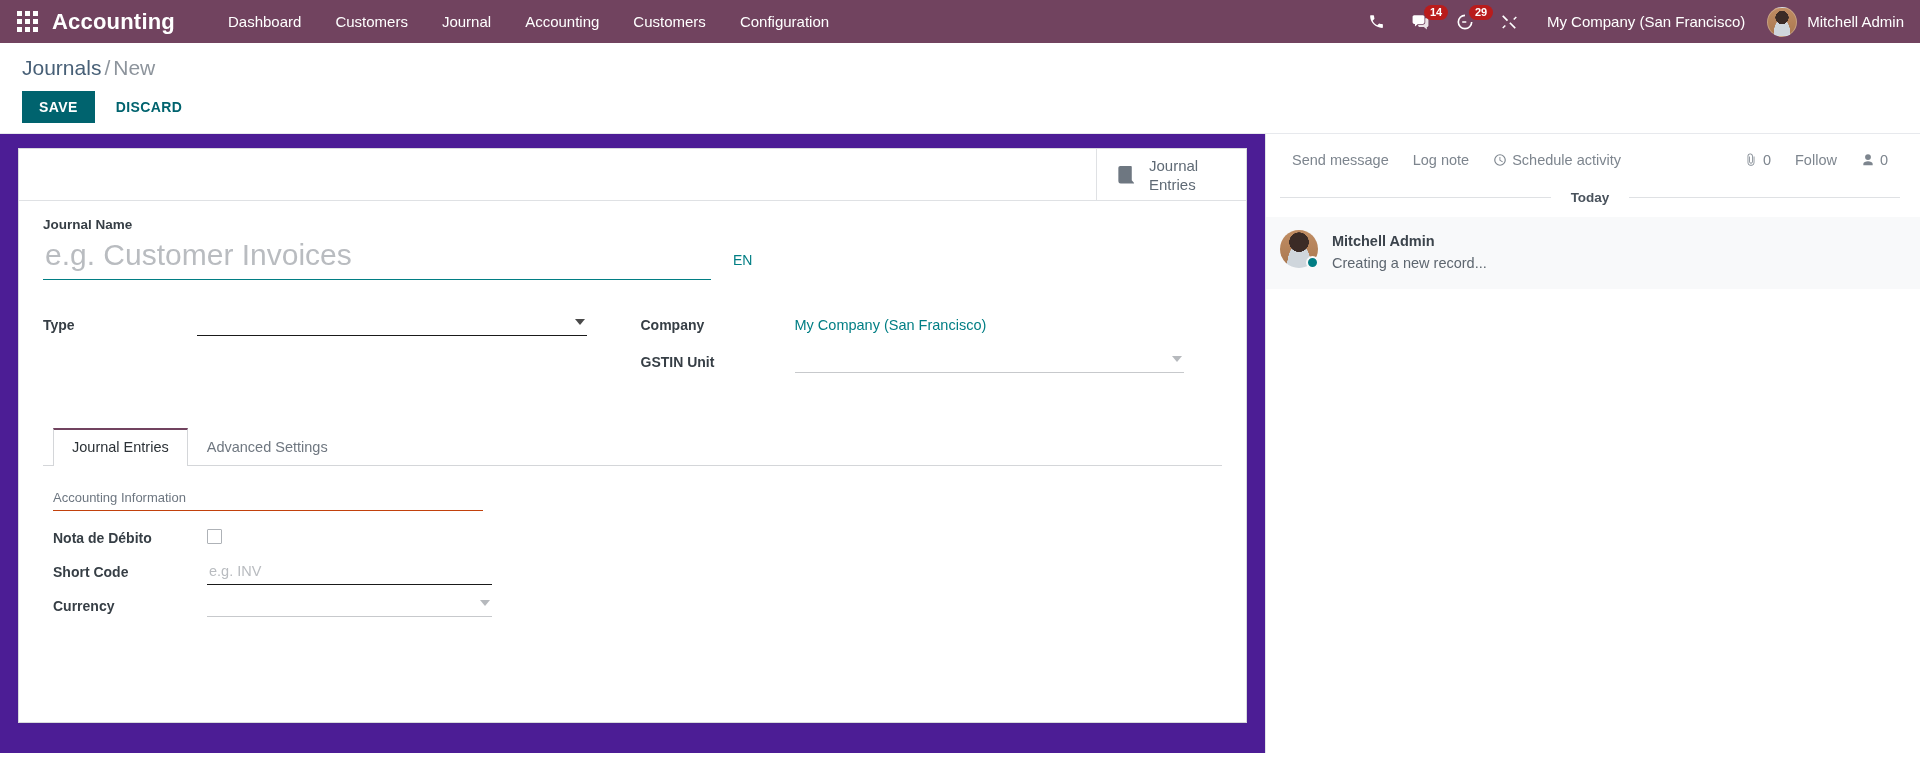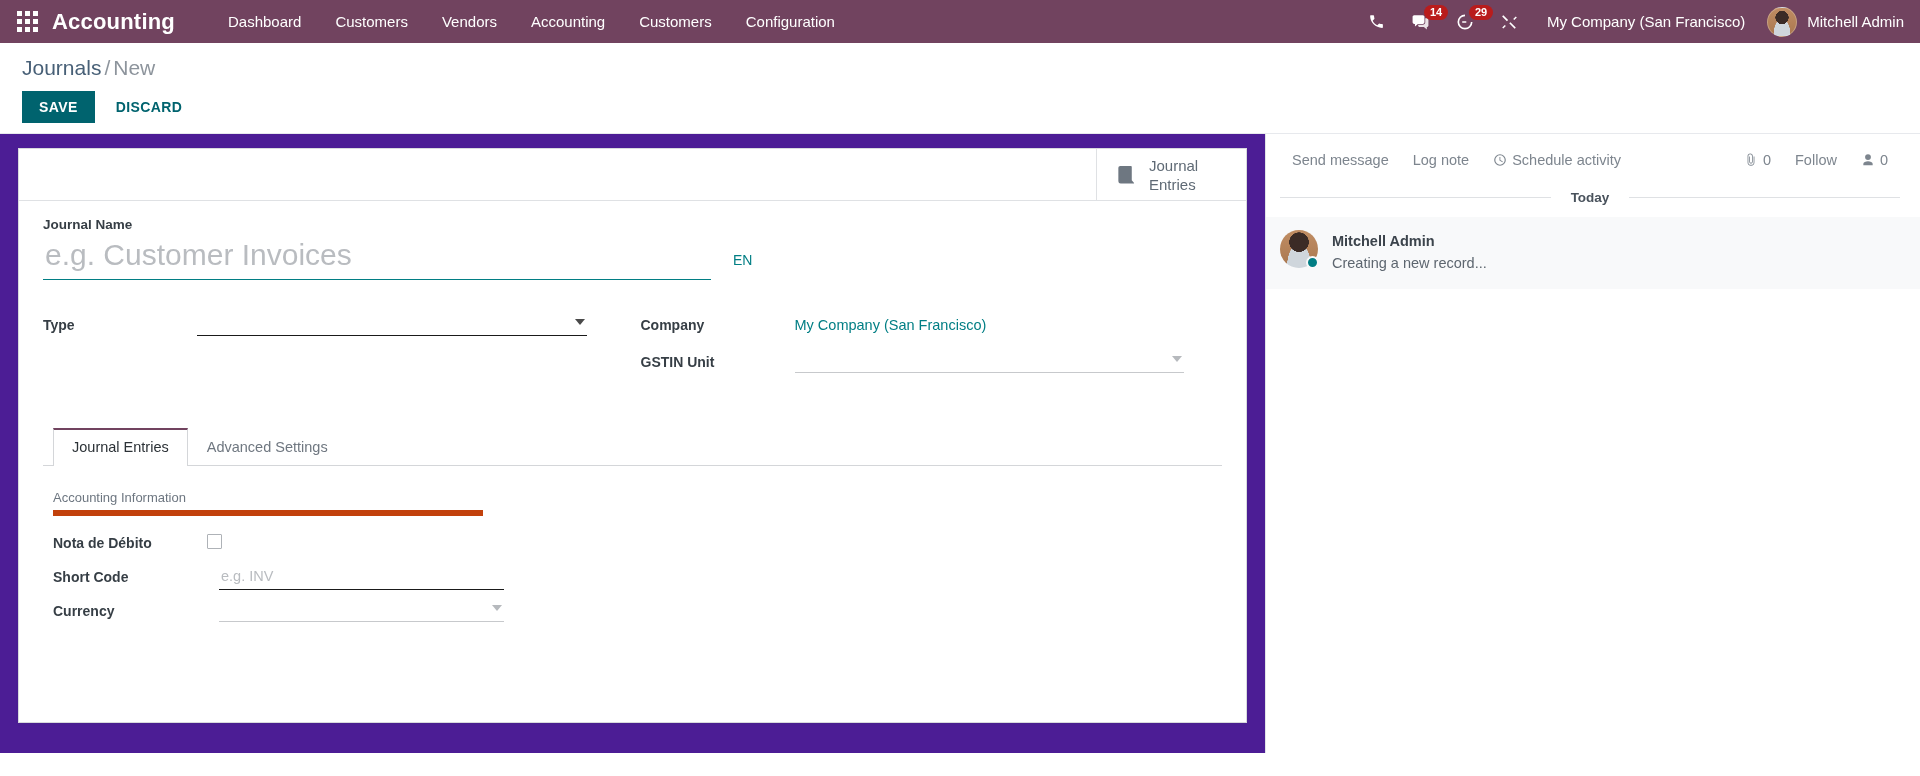--- a/index.html
+++ b/index.html
@@ -312,21 +312,21 @@
     border-color: #d4d6d9;
     border-top: 2px solid #71435f;
     padding-top: 8px;
   }
 
   .tab-pane { padding: 24px 0 0 10px; }
   .section-title {
     font-size: 13px;
     color: #6d7680;
     padding-bottom: 5px;
-    border-bottom: 6px solid #c2410c;
+    border-bottom: 1px solid #c2410c;
     width: 430px;
     margin-bottom: 14px;
   }
   .pane-rows { }
   .pane-rows .f-row { min-height: 32px; }
   .pane-rows .f-label { width: 154px; font-size: 14px; }
 
   .chk {
     width: 15px; height: 15px;
     border: 1px solid #aeb2b7;
@@ -343,21 +343,21 @@
     background: transparent;
     font-family: "Liberation Sans", sans-serif;
     font-size: 14.5px;
     color: #2c2f33;
     outline: none;
     padding: 2px 0 4px 2px;
     height: 26px;
   }
   .txt-underline::placeholder { color: #b9bcc0; }
 
-  .w-field { width: 285px; margin-left: 12px; }
+  .w-field { width: 285px; }
 
   
   .chatter {
     flex: 1;
     background: #ffffff;
     border-left: 1px solid #e2e4e7;
     padding: 0;
     overflow: hidden;
   }
   .chatter-topbar {
@@ -467,21 +467,21 @@
       <i></i>
       <i></i>
       <i></i>
   </div>
 
   <div class="brand">Accounting</div>
 
   <div class="menu">
     <div class="menu-item">Dashboard</div>
     <div class="menu-item">Customers</div>
-    <div class="menu-item">Vendors</div>
+    <div class="menu-item">Journal</div>
     <div class="menu-item">Accounting</div>
     <div class="menu-item">Customers</div>
     <div class="menu-item">Configuration</div>
   </div>
 
   <div class="nav-right">
 
     <div class="nav-icon">
       <svg width="17" height="17" viewBox="0 0 24 24">
           <path d="M6.6 10.8c1.4 2.8 3.8 5.1 6.6 6.6l2.2-2.2c.3-.3.7-.4 1-.2 1.2.4 2.4.6 3.6.6.6 0 1 .4 1 1V20c0 .6-.4 1-1 1-9.4 0-17-7.6-17-17 0-.6.4-1 1-1h3.5c.6 0 1 .4 1 1 0 1.3.2 2.5.6 3.6.1.3 0 .7-.2 1l-2.3 2.2z"></path>

